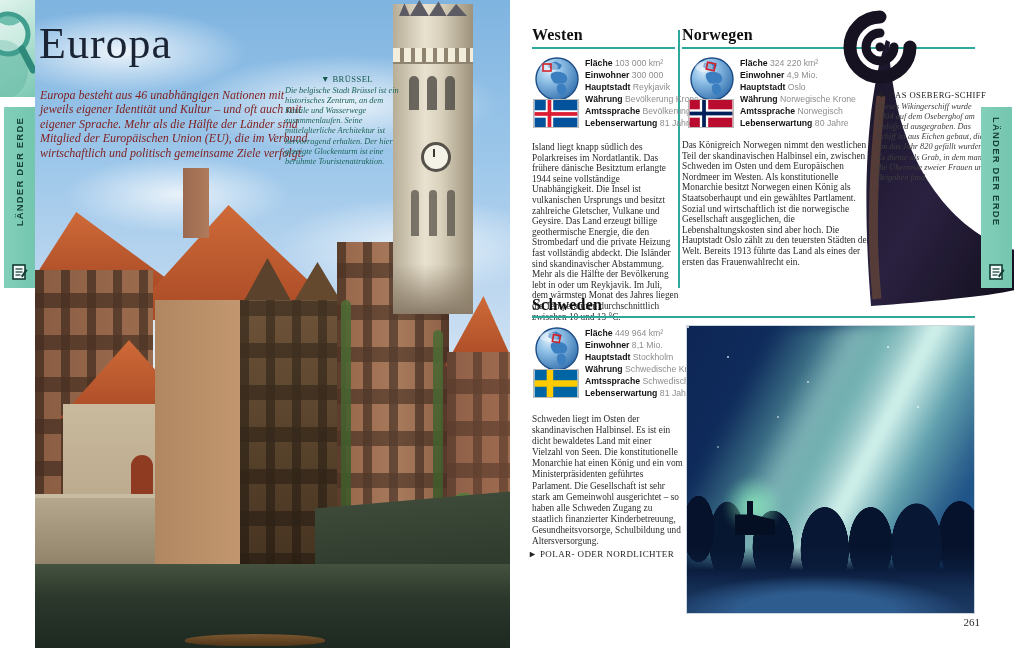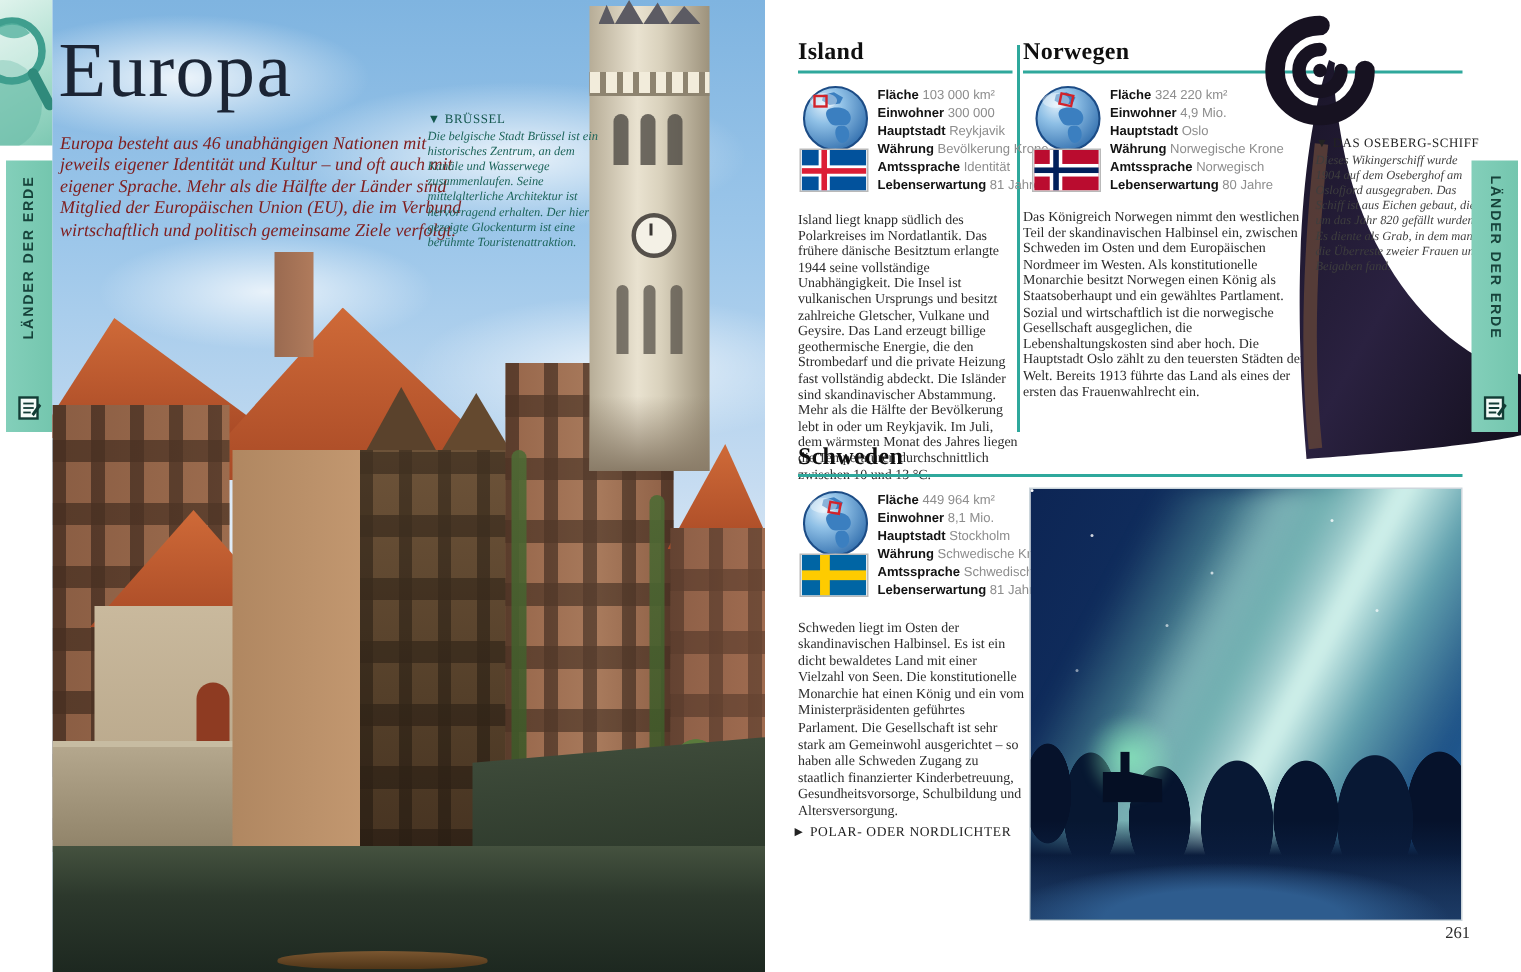--- a/index.html
+++ b/index.html
@@ -59,27 +59,27 @@
       background:linear-gradient(180deg,#45523f 0%,#2c382c 40%,#1d2820 100%);}
   .water-right{position:absolute;left:280px;top:500px;width:195px;height:90px;transform:skewY(-5deg);
       background:linear-gradient(180deg,#3d4a39,#2a3629);}
   .boat{position:absolute;left:150px;bottom:2px;width:140px;height:12px;border-radius:50% 50% 40% 40%;
       background:linear-gradient(180deg,#7a5630,#4f3518);}
   .wall{position:absolute;left:0;top:498px;width:148px;height:70px;
       background:linear-gradient(180deg,#b4a78d,#8f8268);box-shadow:0 -4px 0 #c7bca2;}
   .door{position:absolute;left:96px;top:455px;width:22px;height:48px;background:#8e3b22;border-radius:11px 11px 0 0;}
 
   
-  .title{position:absolute;left:4px;top:18px;margin:0;font-size:52px;font-weight:normal;color:#1b2434;letter-spacing:1px;font-family:Liberation Serif, serif;}
+  .title{position:absolute;left:4px;top:18px;margin:0;font-size:44px;font-weight:normal;color:#1b2434;letter-spacing:1px;font-family:Liberation Serif, serif;}
   .intro{position:absolute;left:5px;top:88px;width:268px;margin:0;font-size:12px;line-height:1.2;color:#7f1d1d;font-style:italic;}
   .cap{position:absolute;}
   .cap-h{font-size:8.6px;letter-spacing:.4px;color:#222;margin-bottom:2px;}
   .cap-t{font-style:italic;font-size:8.3px;line-height:1.22;color:#3e3e3e;}
   .cap-brussel{left:250px;top:74px;width:122px;}
-  .cap-brussel .cap-h{color:#14574e;}
+  .cap-brussel .cap-h{color:#14574e;margin-left:36px;}
   .cap-brussel .cap-t{color:#1d655b;}
 
   
   .country-h{position:absolute;margin:0;font-size:16px;font-weight:bold;color:#0f0f0f;letter-spacing:.2px;}
   .rule{position:absolute;height:2px;background:#2fa89c;}
   .vsep{position:absolute;left:678px;top:30px;width:2px;height:258px;background:#2fa89c;}
 
   .factbox{position:absolute;width:150px;height:84px;}
   .globe{position:absolute;left:2px;top:1px;}
   .flag{position:absolute;left:0px;top:43px;width:46px;height:29px;border:1px solid #b9b9b9;box-sizing:border-box;}
@@ -234,21 +234,21 @@
     <p class="intro">Europa besteht aus 46 unabhängigen Nationen mit jeweils eigener Identität und Kultur – und oft auch mit eigener Sprache. Mehr als die Hälfte der Länder sind Mitglied der Europäischen Union (EU), die im Verbund wirtschaftlich und politisch gemeinsame Ziele verfolgt.</p>
     <div class="cap cap-brussel">
       <div class="cap-h">
         <span>▼</span>
         <span>BRÜSSEL</span>
       </div>
       <div class="cap-t">Die belgische Stadt Brüssel ist ein historisches Zentrum, an dem Kanäle und Wasserwege zusammenlaufen. Seine mittelalterliche Architektur ist hervorragend erhalten. Der hier gezeigte Glockenturm ist eine berühmte Touristenattraktion.</div>
     </div>
   </div>
 
-  <h2 class="country-h" style="left:532px;top:26px;">Island</h2>
+  <h2 class="country-h" style="left:532px;top:26px;">Westen</h2>
   <div class="rule" style="left:532px;top:47px;width:143px;"></div>
 
   <h2 class="country-h" style="left:682px;top:26px;">Norwegen</h2>
   <div class="rule" style="left:682px;top:47px;width:293px;"></div>
   <div class="vsep"></div>
 
   <div class="factbox" style="left:533px;top:56px;">
     <svg class="globe" width="44" height="44" viewBox="0 0 44 44">
       <circle cx="22" cy="22" r="21" fill="url(#gsea)" stroke="#1c4c86" stroke-width="1.4"></circle>
       <path d="M14 6 L21 4.5 27 8 25 12 18 13 13 10 Z" fill="#3b7fc0"></path>
@@ -262,21 +262,21 @@
       <rect x="12" width="8" height="29" fill="#fff"></rect>
         <rect y="11" width="46" height="8" fill="#fff"></rect>
       <rect x="14" width="4" height="29" fill="#DC1E35"></rect>
         <rect y="13" width="46" height="4" fill="#DC1E35"></rect>
     </svg>
     <div class="fact-rows">
       <div><b>Fläche</b> <span class="v">103 000 km²</span></div>
       <div><b>Einwohner</b> <span class="v">300 000</span></div>
       <div><b>Hauptstadt</b> <span class="v">Reykjavik</span></div>
       <div><b>Währung</b> <span class="v">Bevölkerung Krone</span></div>
-      <div><b>Amtssprache</b> <span class="v">Identität</span></div>
+      <div><b>Amtssprache</b> <span class="v">Bevölkerung</span></div>
       <div><b>Lebenserwartung</b> <span class="v">81 Jahre</span></div>
     </div>
   </div>
 
   <div class="factbox" style="left:688px;top:56px;">
     <svg class="globe" width="44" height="44" viewBox="0 0 44 44">
       <circle cx="22" cy="22" r="21" fill="url(#gsea)" stroke="#1c4c86" stroke-width="1.4"></circle>
       <path d="M14 6 L21 4.5 27 8 25 12 18 13 13 10 Z" fill="#3b7fc0"></path>
       <path d="M17 16 C22 13.5 29 15 31 18 C34 22 31 27 27.5 26.5 C24 26 20 28 18 24.5 C16 21.5 14.5 18 17 16 Z" fill="#3b7fc0"></path>
       <path d="M24 27 C28.5 25.5 32 29 31 34 C30 38 25.5 40 23.5 36.5 C21.5 33.5 21 28.5 24 27 Z" fill="#3b7fc0"></path>

